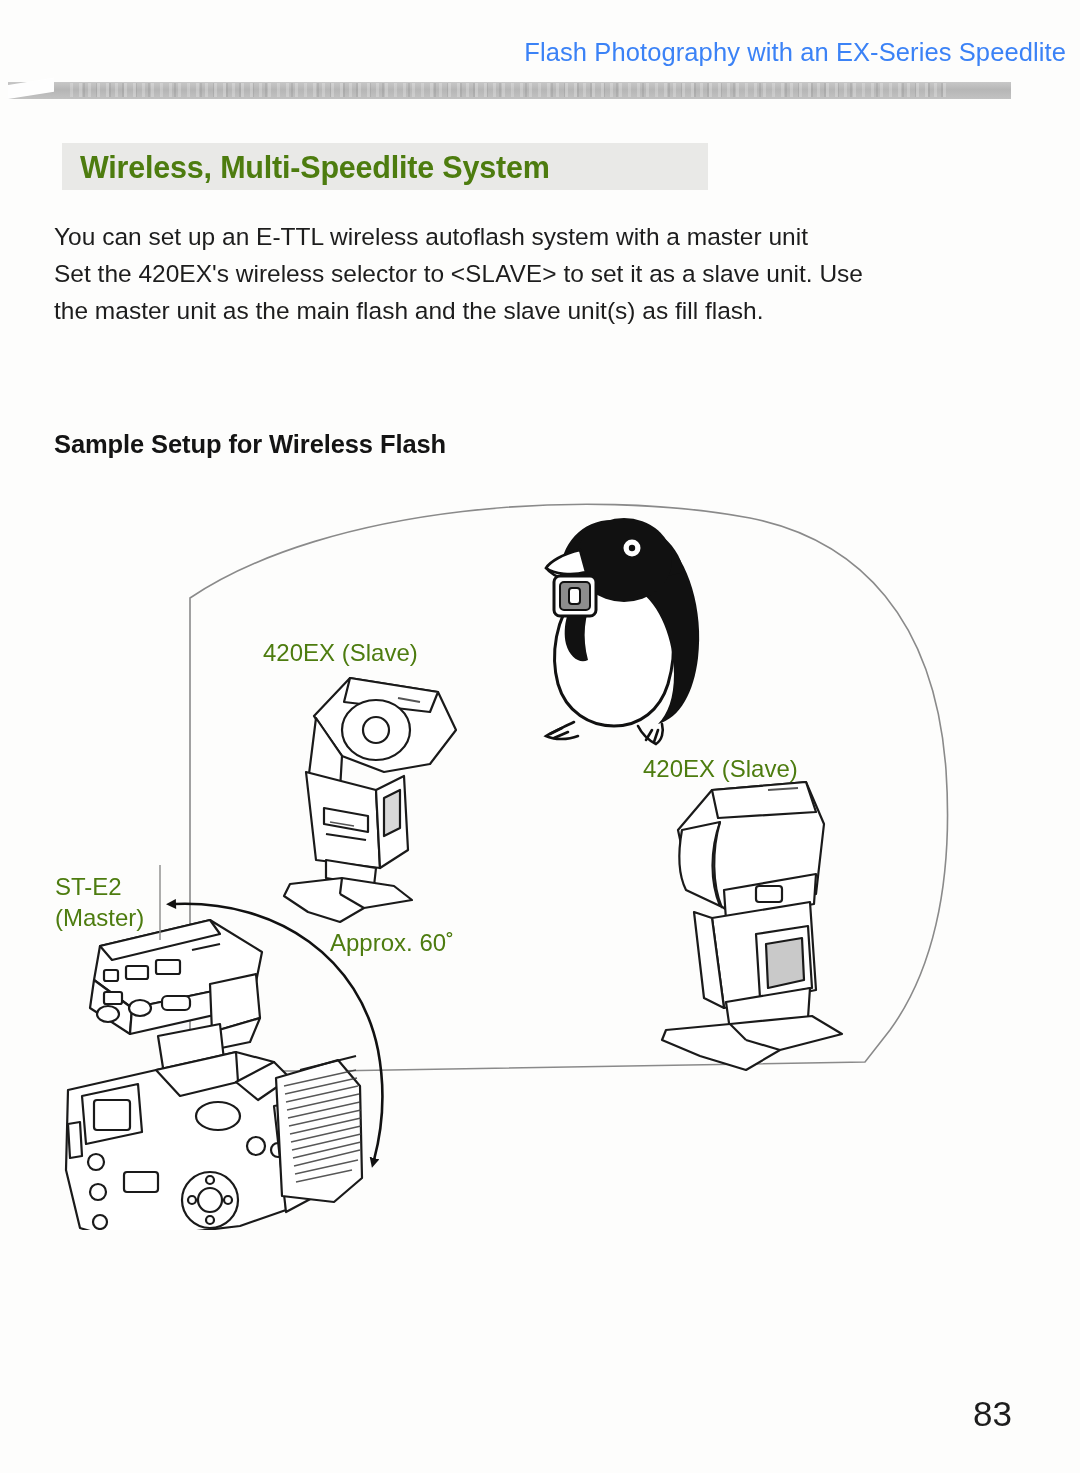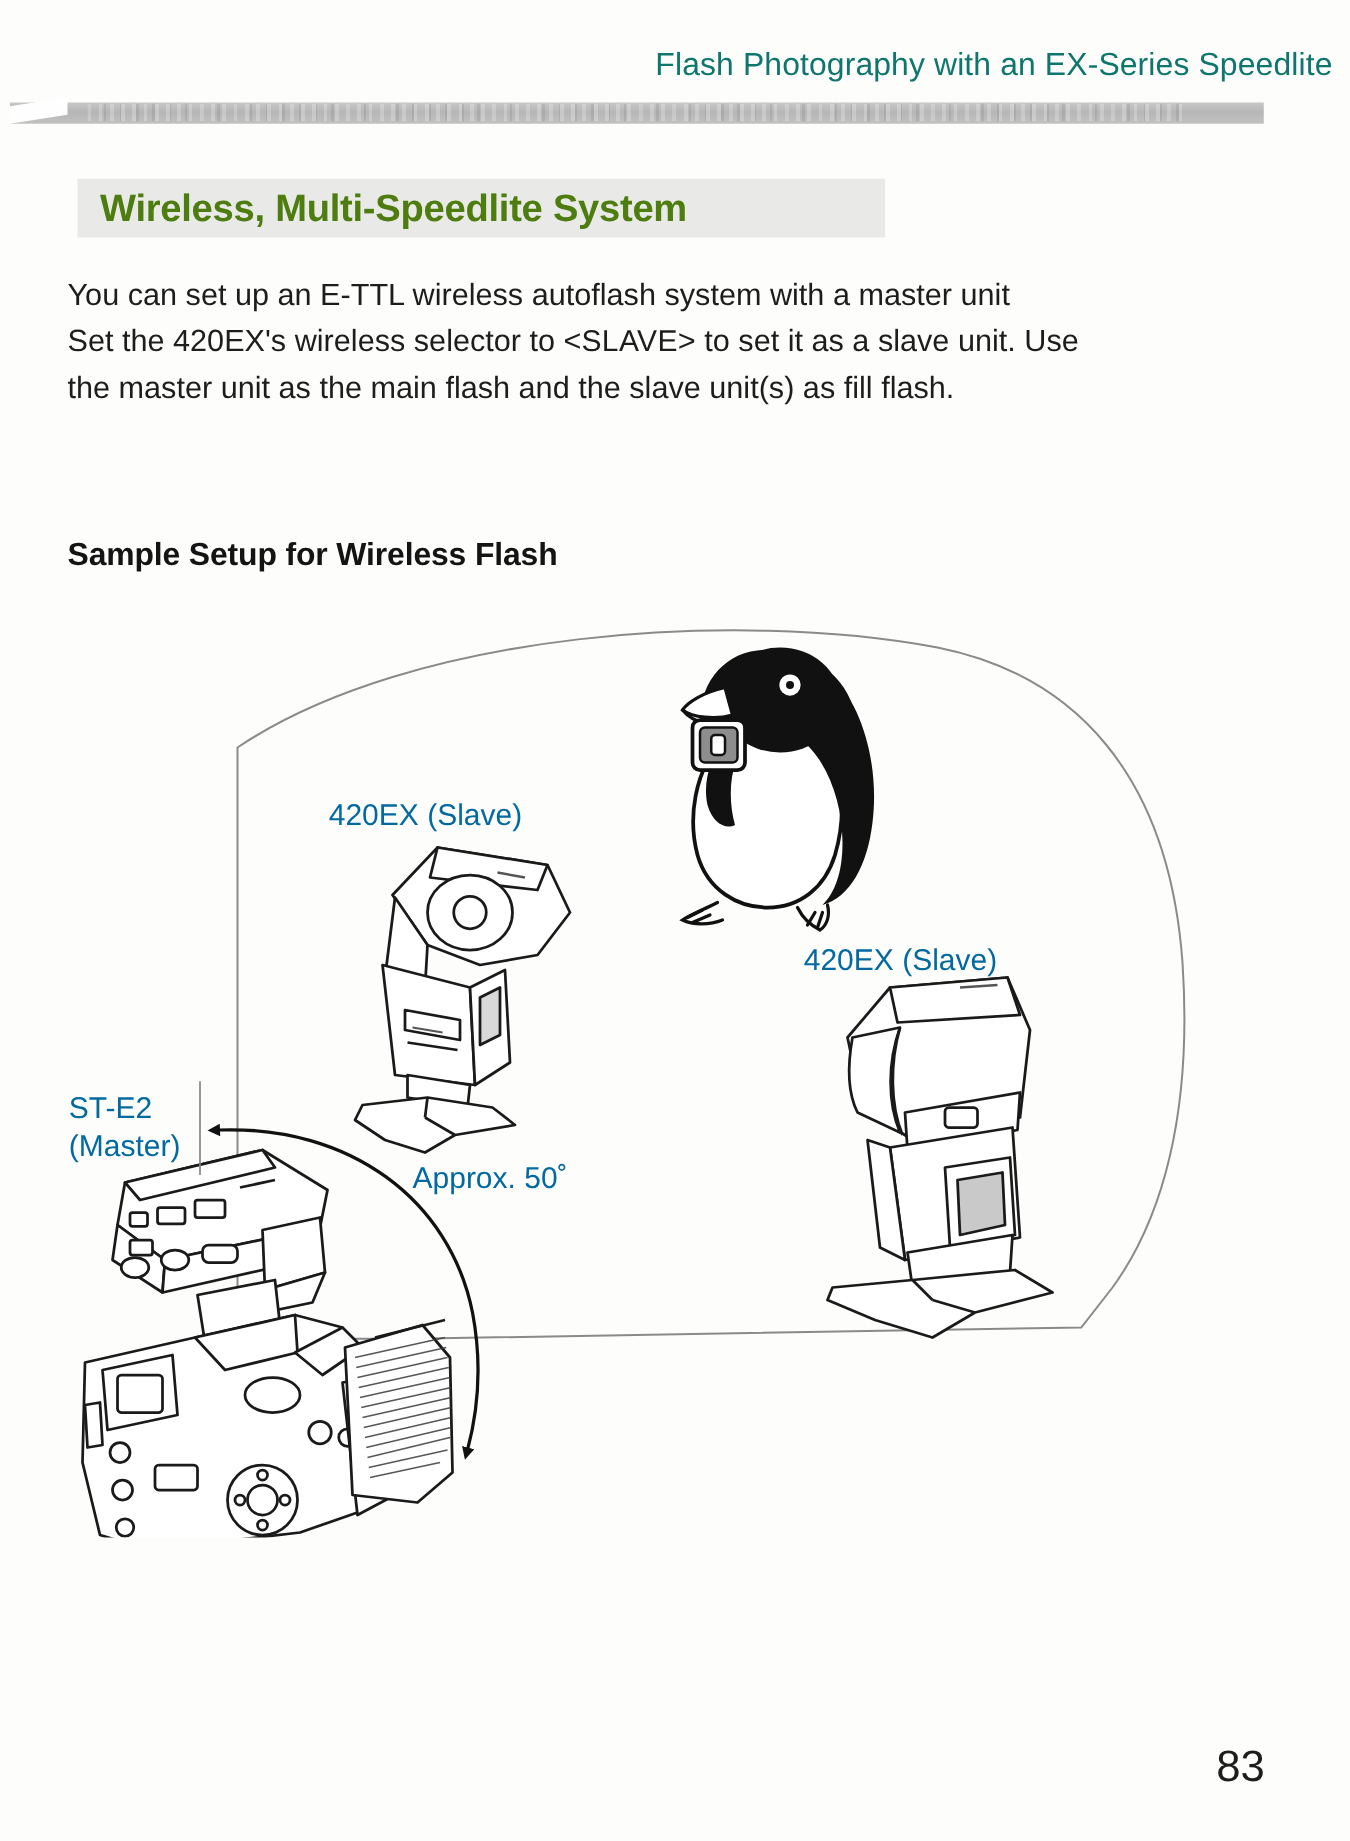--- a/index.html
+++ b/index.html
@@ -23,21 +23,21 @@
     background: #fdfdfc;
   }
 
   
   .running-header {
     position: absolute;
     top: 38px;
     right: 14px;
     font-size: 25.5px;
     letter-spacing: 0.1px;
-    color: #0f766e;
+    color: #3b82f6;
     white-space: nowrap;
   }
 
   
   .header-rule {
     position: absolute;
     top: 82px;
     left: 8px;
     width: 1003px;
     height: 17px;
@@ -124,21 +124,21 @@
     left: 30px;
     width: 1020px;
     height: 760px;
   }
   .diagram svg { display: block; }
 
   
   .dlabel {
     position: absolute;
     font-size: 24px;
-    color: #0369a1;
+    color: #4d7c0f;
     white-space: nowrap;
     line-height: 31px;
   }
   .label-slave-left  { top: 637px; left: 263px; }
   .label-slave-right { top: 753px; left: 643px; }
   .label-master      { top: 871px; left: 55px; }
   .label-angle       { top: 927px; left: 330px; }
 
   
   .page-number {
@@ -399,17 +399,17 @@
 
   <div class="dlabel label-slave-left">420EX (Slave)</div>
 
   <div class="dlabel label-slave-right">420EX (Slave)</div>
 
   <div class="dlabel label-master">
     <div>ST-E2</div>
     <div>(Master)</div>
   </div>
 
-  <div class="dlabel label-angle">Approx. 50˚</div>
+  <div class="dlabel label-angle">Approx. 60˚</div>
 
   <div class="page-number">83</div>
 
 </div>
 
 </body></html>

